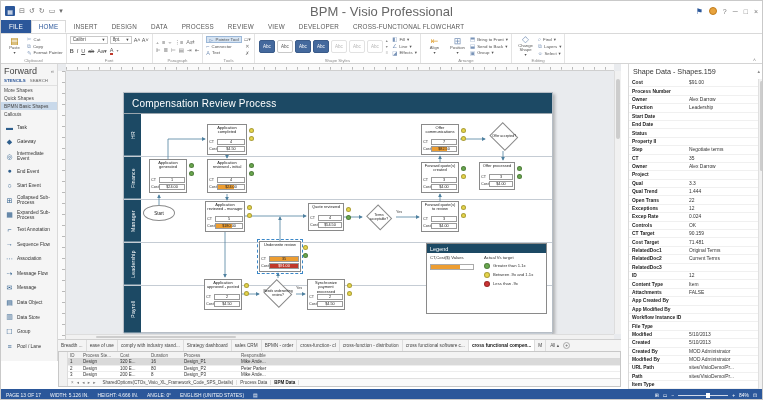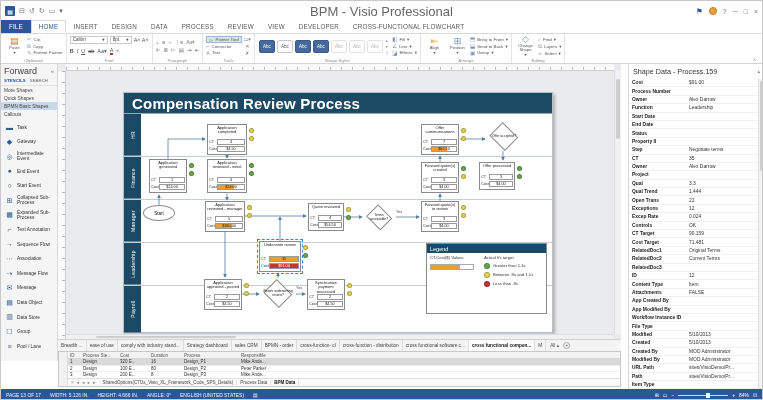--- a/index.html
+++ b/index.html
@@ -60,21 +60,21 @@
     background-image:repeating-linear-gradient(to right,#b9b9b9 0 1px,transparent 1px 11px);background-size:100% 45%;background-position:bottom;background-repeat:no-repeat;}
   .vruler{position:absolute;left:0;top:7px;width:8px;bottom:0;background:#fafafa;border-right:1px solid #cfcfcf;
     background-image:repeating-linear-gradient(to bottom,#b9b9b9 0 1px,transparent 1px 11px);background-size:45% 100%;background-position:right;background-repeat:no-repeat;}
   .canvas-inner{position:absolute;left:8px;top:7px;right:7px;bottom:5px;overflow:hidden;}
   .vscroll{position:absolute;right:0;top:7px;width:7px;bottom:5px;background:#f1f1f1;border-left:1px solid #ddd;}
   .vscroll .thumb{position:absolute;left:1px;right:1px;top:8px;height:60px;background:#cdcdcd;border-radius:2px;}
   .hscroll{position:absolute;left:8px;right:7px;bottom:0;height:5px;background:#f1f1f1;border-top:1px solid #ddd;}
   .hscroll .thumb{position:absolute;top:1px;bottom:1px;left:30px;width:140px;background:#cdcdcd;border-radius:2px;}
 
   .page{position:absolute;left:57px;top:21px;width:430px;height:241px;background:#fff;box-shadow:2px 2px 3px rgba(0,0,0,.25);border:1px solid #b7bec6;}
-  .banner{height:20px;background:#1c4964;color:#fff;font-size:15px;display:flex;align-items:center;padding-left:8px;letter-spacing:.2px;font-weight:bold;}
+  .banner{height:20px;background:#1c4964;color:#fff;font-size:10px;display:flex;align-items:center;padding-left:8px;letter-spacing:.2px;}
   .lanes{position:absolute;left:0;top:20px;right:0;bottom:0;border-top:1px solid #9aa5ad;}
   .lane{display:flex;border-bottom:1px solid #c5ccd4;}
   .lanehdr{width:17px;background:#1c4964;color:#fff;display:flex;align-items:center;justify-content:center;border-bottom:1px solid rgba(255,255,255,.35);flex:none;}
   .lanehdr span{transform:rotate(-90deg);font-size:5px;white-space:nowrap;letter-spacing:.3px;}
   .wires{position:absolute;left:0;top:0;pointer-events:none;}
 
   .node{position:absolute;background:#fff;border:1px solid #8a8a8a;display:flex;flex-direction:column;padding:1px;}
   .nlabel{flex:1;font-size:4px;line-height:1.08;text-align:center;color:#222;overflow:hidden;}
   .nrow{display:flex;align-items:center;gap:1px;height:7.5px;}
   .nk{width:7px;font-size:3.8px;color:#333;flex:none;}
@@ -759,21 +759,21 @@
     <div class="vscroll">
         <div class="thumb"></div>
       </div>
     <div class="hscroll">
         <div class="thumb"></div>
       </div>
   </div>
 
   <div class="sdpanel">
     <div class="sdheader">
-      <span>Shape Data - Process.159</span>
+      <span>Shape Data - Shapes.159</span>
       <span class="chev">▴</span>
     </div>
     <div class="sdrows">
 
         <div class="sdrow">
           <span class="sdlabel">Cost</span>
           <span class="sdvalue">$91.00</span>
         </div>
 
         <div class="sdrow">

